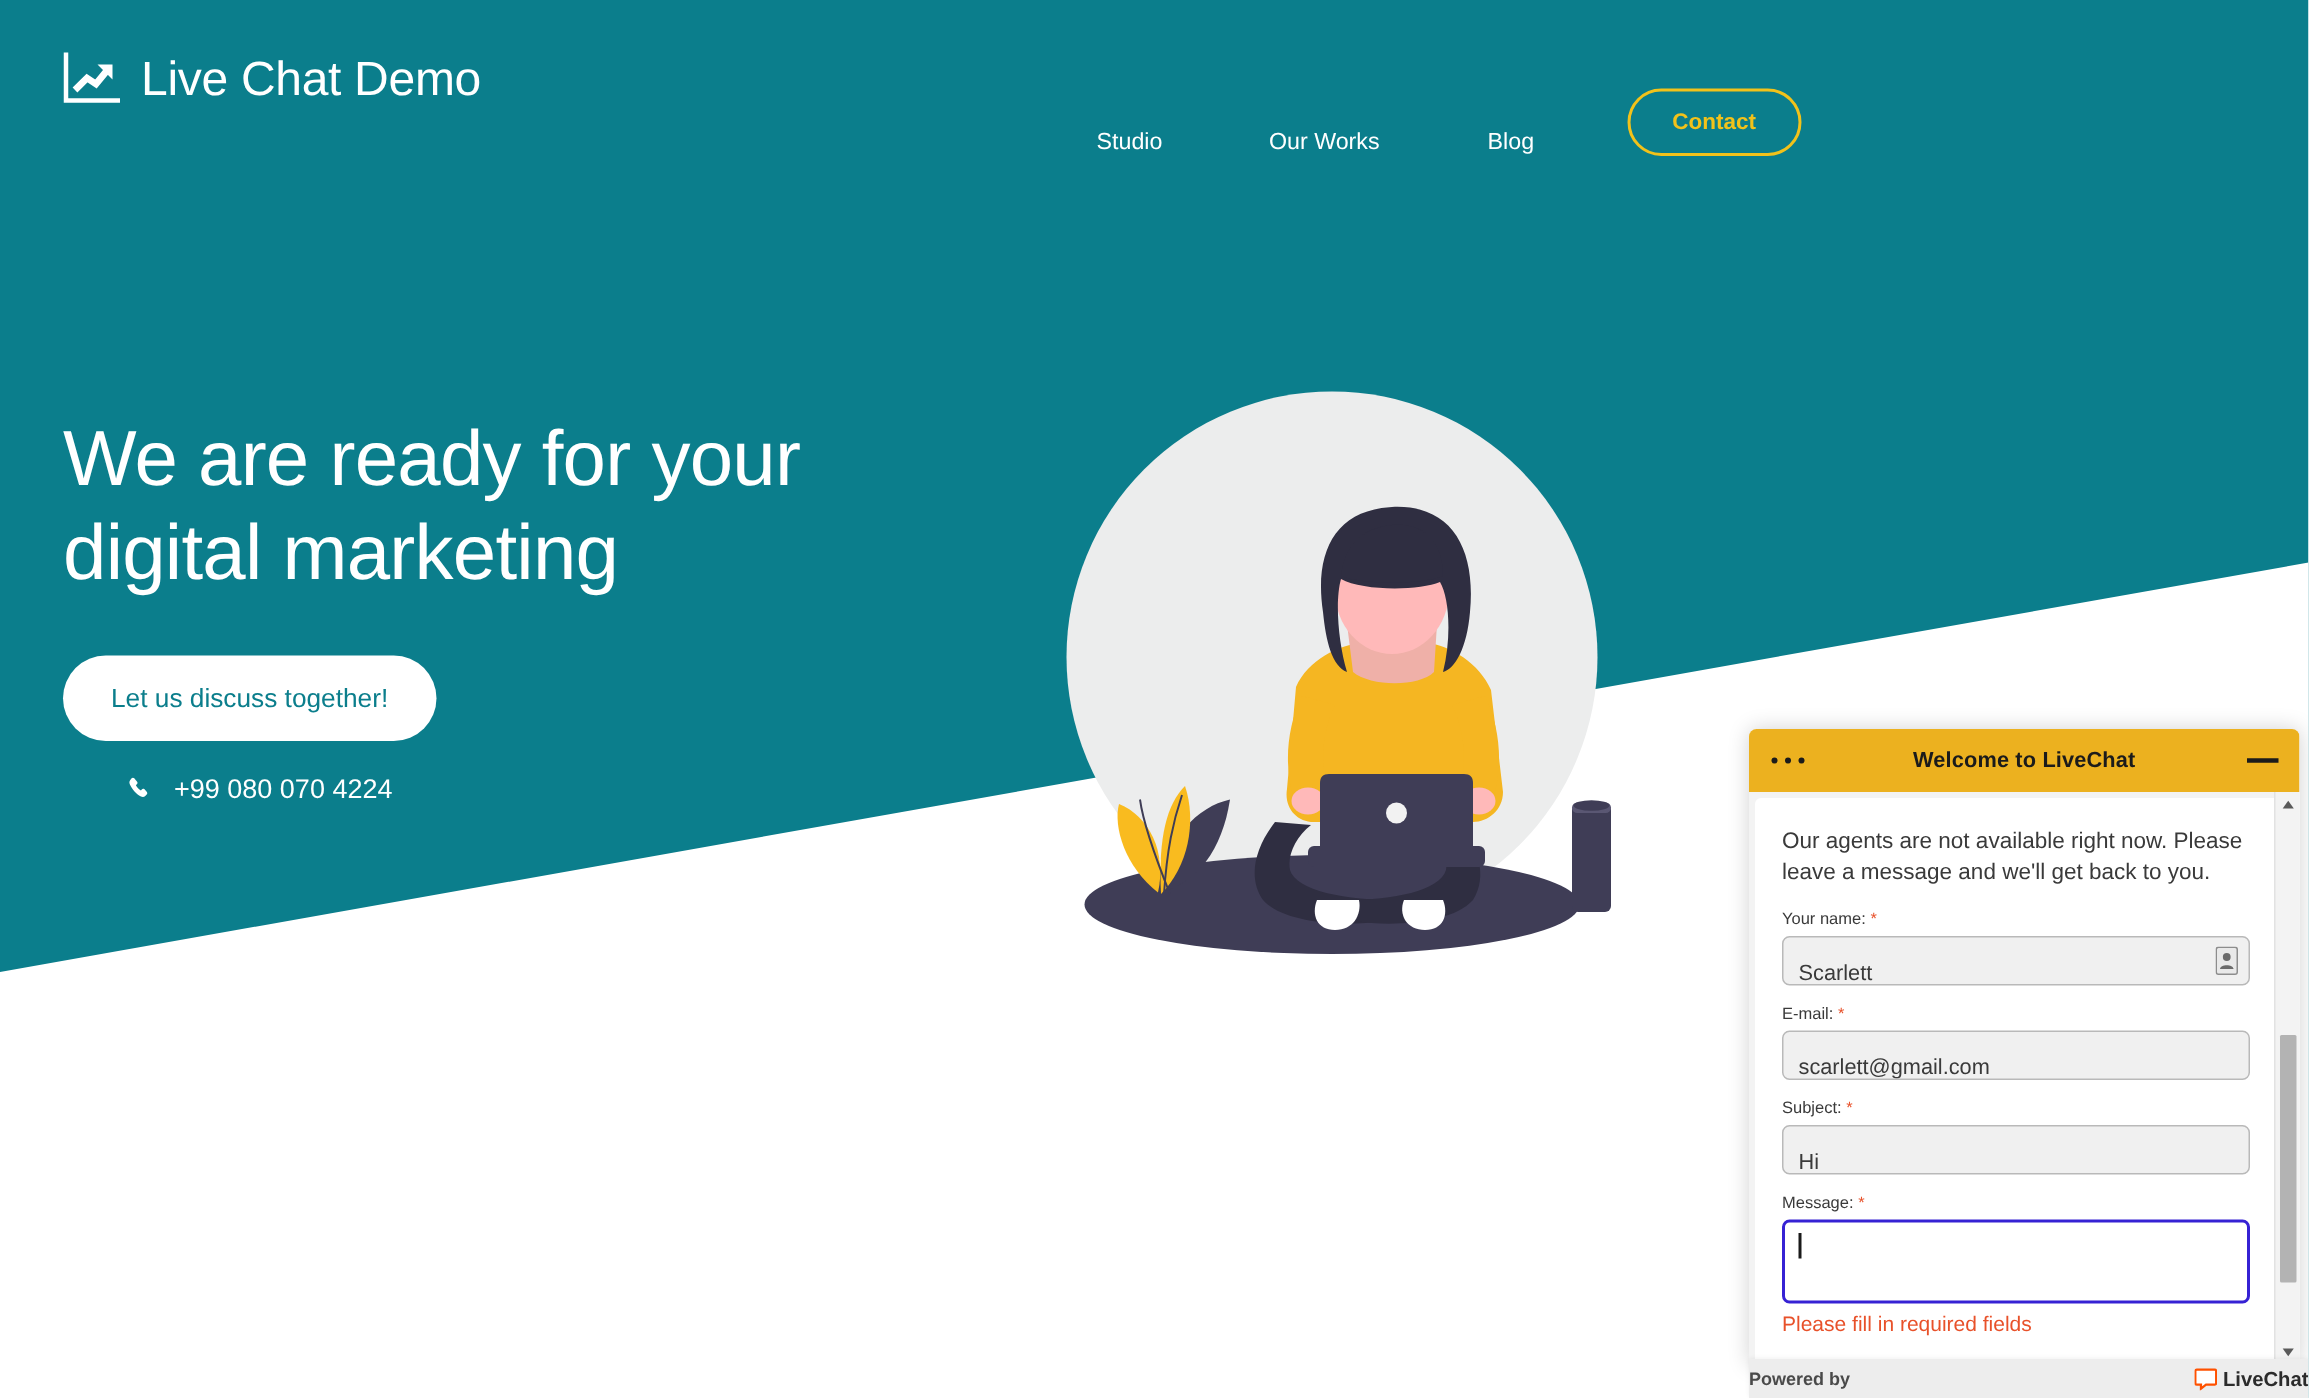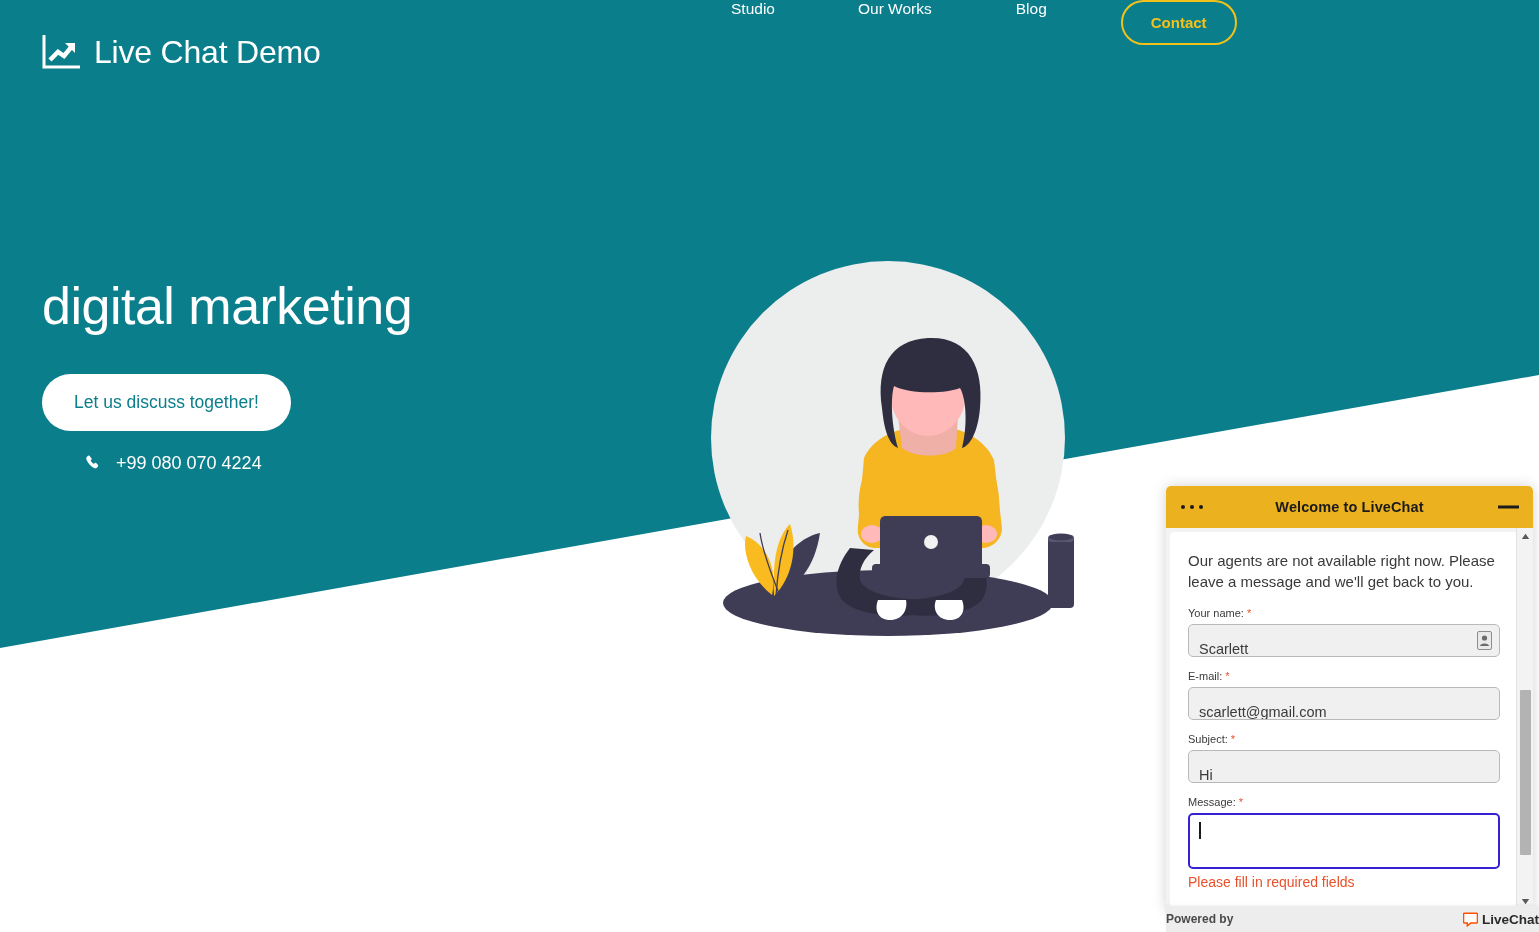--- a/index.html
+++ b/index.html
@@ -53,22 +53,22 @@
     font-weight: 400;
     letter-spacing: -0.2px;
     white-space: nowrap;
   }
 
   .nav {
     position: absolute;
     left: 700px; top: 0;
     height: 104px;
     display: flex;
-    align-items: flex-start;
-    gap: 16px;
+    align-items: flex-end;
+    gap: 4px;
   }
   .nav-link {
     color: #ffffff;
     font-size: 15.5px;
     font-weight: 400;
     text-decoration: none;
     cursor: pointer;
     white-space: nowrap;
   }
   .nav-item-0 { margin-left: 31px; }
@@ -328,20 +328,21 @@
 
     <nav class="nav">
       <a class="nav-link nav-item-0">Studio</a>
       <a class="nav-link nav-item-1">Our Works</a>
       <a class="nav-link nav-item-2">Blog</a>
       <button class="contact-btn">Contact</button>
     </nav>
   </header>
 
   <section class="hero">
+    <h1 class="hero-title">We are ready for your</h1>
     <h1 class="hero-title">digital marketing</h1>
 
     <button class="hero-cta">Let us discuss together!</button>
 
     <div class="hero-phone">
       <span>
         <svg class="phone-icon" viewBox="0 0 16 16" xmlns="http://www.w3.org/2000/svg">
           <path fill="#ffffff" d="M3.3.8a1.3 1.3 0 0 0-1.8.2L.8 1.9C.2 2.6.1 3.6.5 4.5c1.3 3 3.9 6.1 7 7.7.9.5 2 .4 2.7-.3l.9-.9c.5-.5.5-1.3 0-1.8L9.6 7.6c-.5-.4-1.2-.3-1.6.2l-.5.6C6.2 7.6 5 6.4 4.3 5.1l.6-.5c.5-.4.6-1.1.2-1.6L3.3.8z"></path>
         </svg>
       </span>

